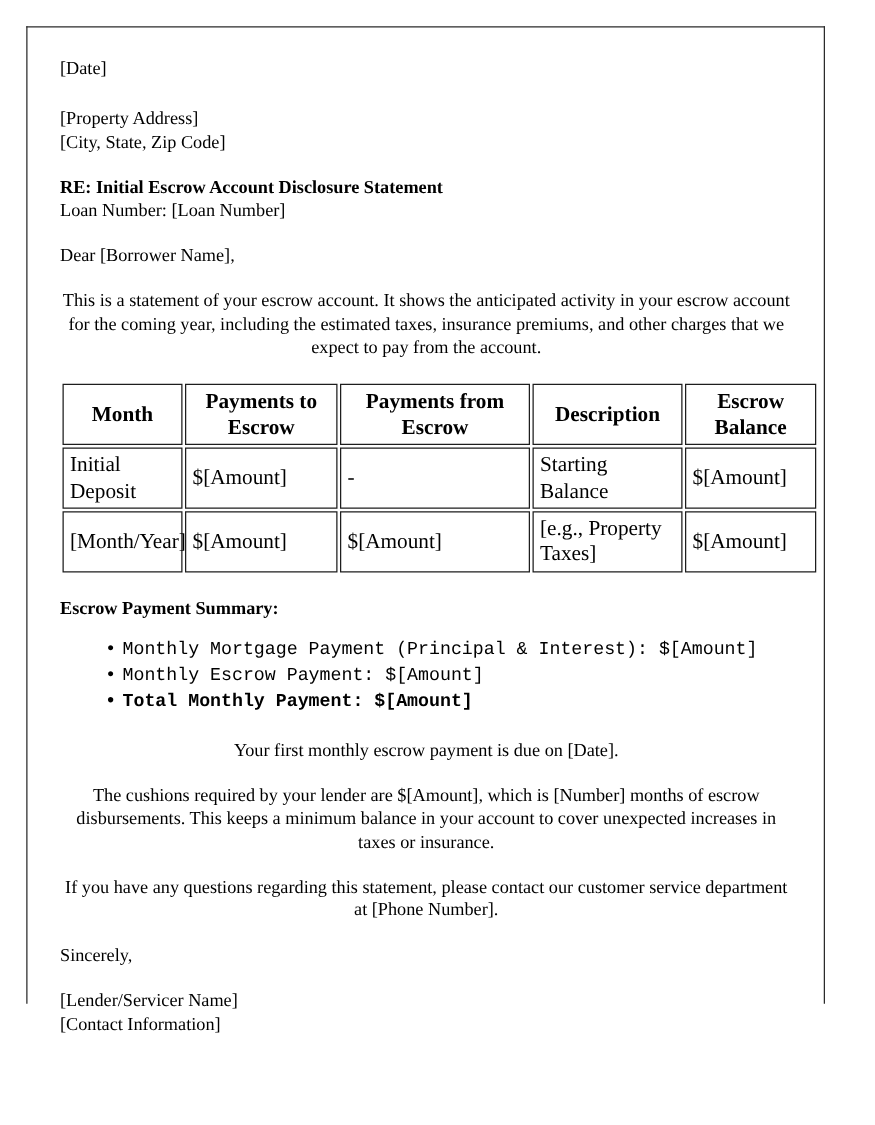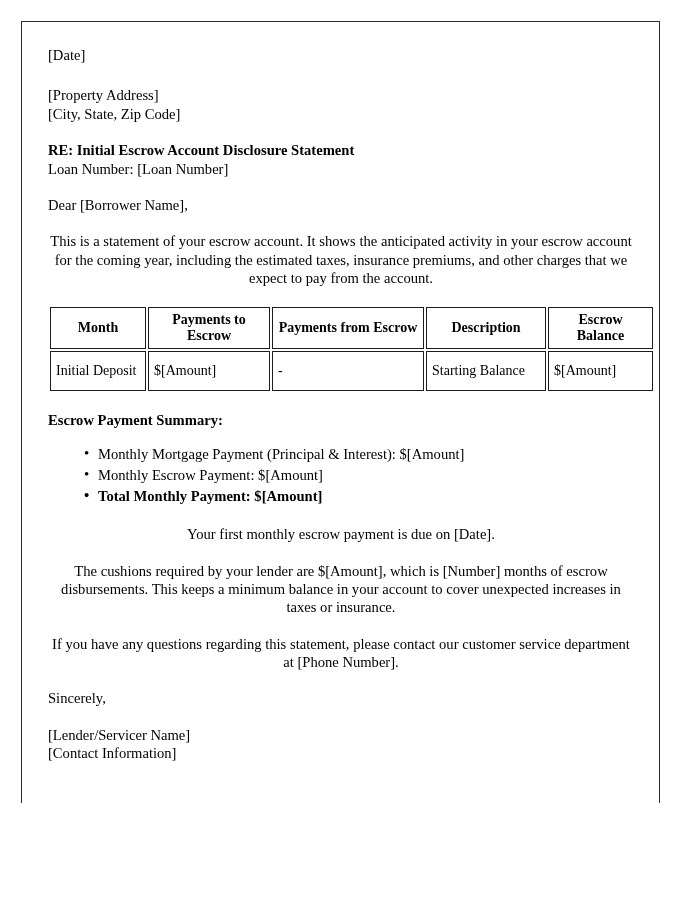--- a/index.html
+++ b/index.html
@@ -51,21 +51,21 @@
     text-align: center;
   }
 
   
   table.escrow-table {
     border-collapse: separate;
     border-spacing: 2px;
     width: 583px;
     table-layout: fixed;
     margin: 0;
-    font-size: 14px;
+    font-size: 17px;
   }
   table.escrow-table td,
   table.escrow-table th {
     border: 1.2px solid #1d1d1d;
     padding: 3px 5px;
     vertical-align: middle;
     line-height: 1.2;
     box-sizing: border-box;
   }
   table.escrow-table th {
@@ -87,20 +87,21 @@
   ul.summary-list {
     margin: 0;
     padding: 0 0 0 38px;
     list-style: none;
   }
   ul.summary-list li {
     position: relative;
     padding-left: 12px;
     margin: 0;
     line-height: 1.45;
+    font-family: Liberation Mono, monospace;
   }
   ul.summary-list li::before {
     content: "\2022";
     position: absolute;
     left: -2px;
     top: -1px;
     font-size: 15px;
   }
 </style>
 </head>
@@ -143,20 +144,27 @@
       </tr>
     </thead>
     <tbody>
       <tr>
         <td>Initial Deposit</td>
         <td>$[Amount]</td>
         <td>-</td>
         <td>Starting Balance</td>
         <td>$[Amount]</td>
       </tr>
+      <tr>
+        <td>[Month/Year]</td>
+        <td>$[Amount]</td>
+        <td>$[Amount]</td>
+        <td>[e.g., Property Taxes]</td>
+        <td>$[Amount]</td>
+      </tr>
     </tbody>
   </table>
 
   <div class="gap-md"></div>
 
   <div class="line bold">Escrow Payment Summary:</div>
 
   <div class="gap-sm"></div>
 
   <ul class="summary-list">

